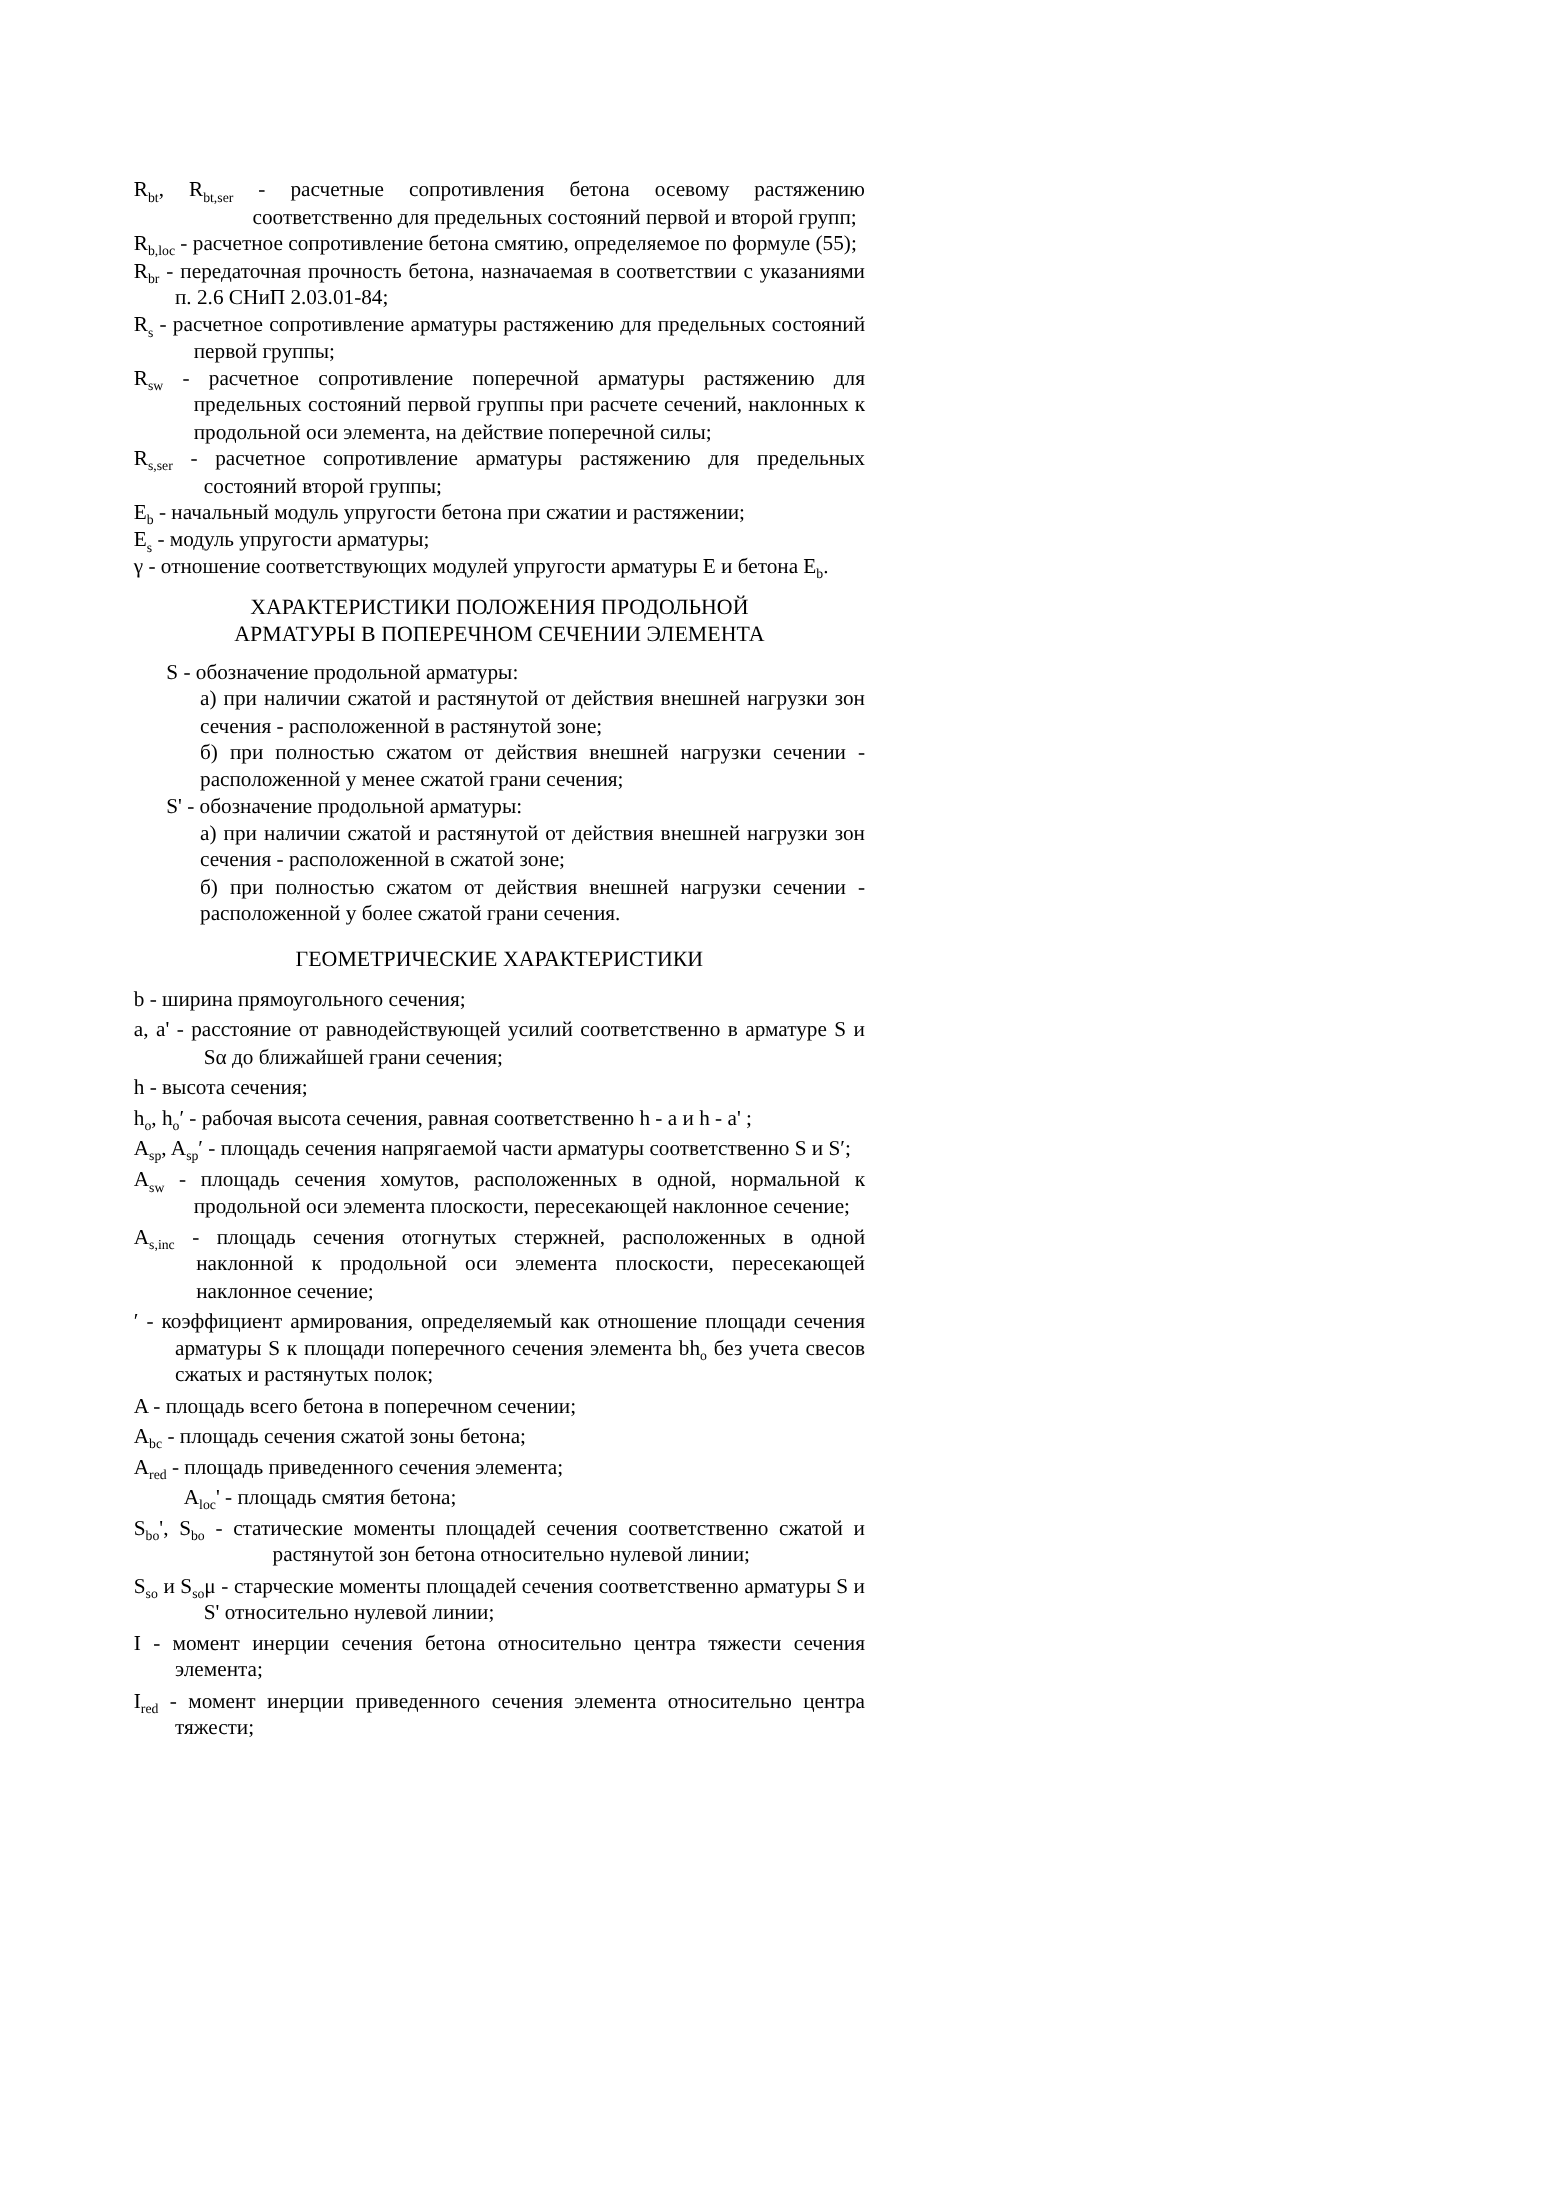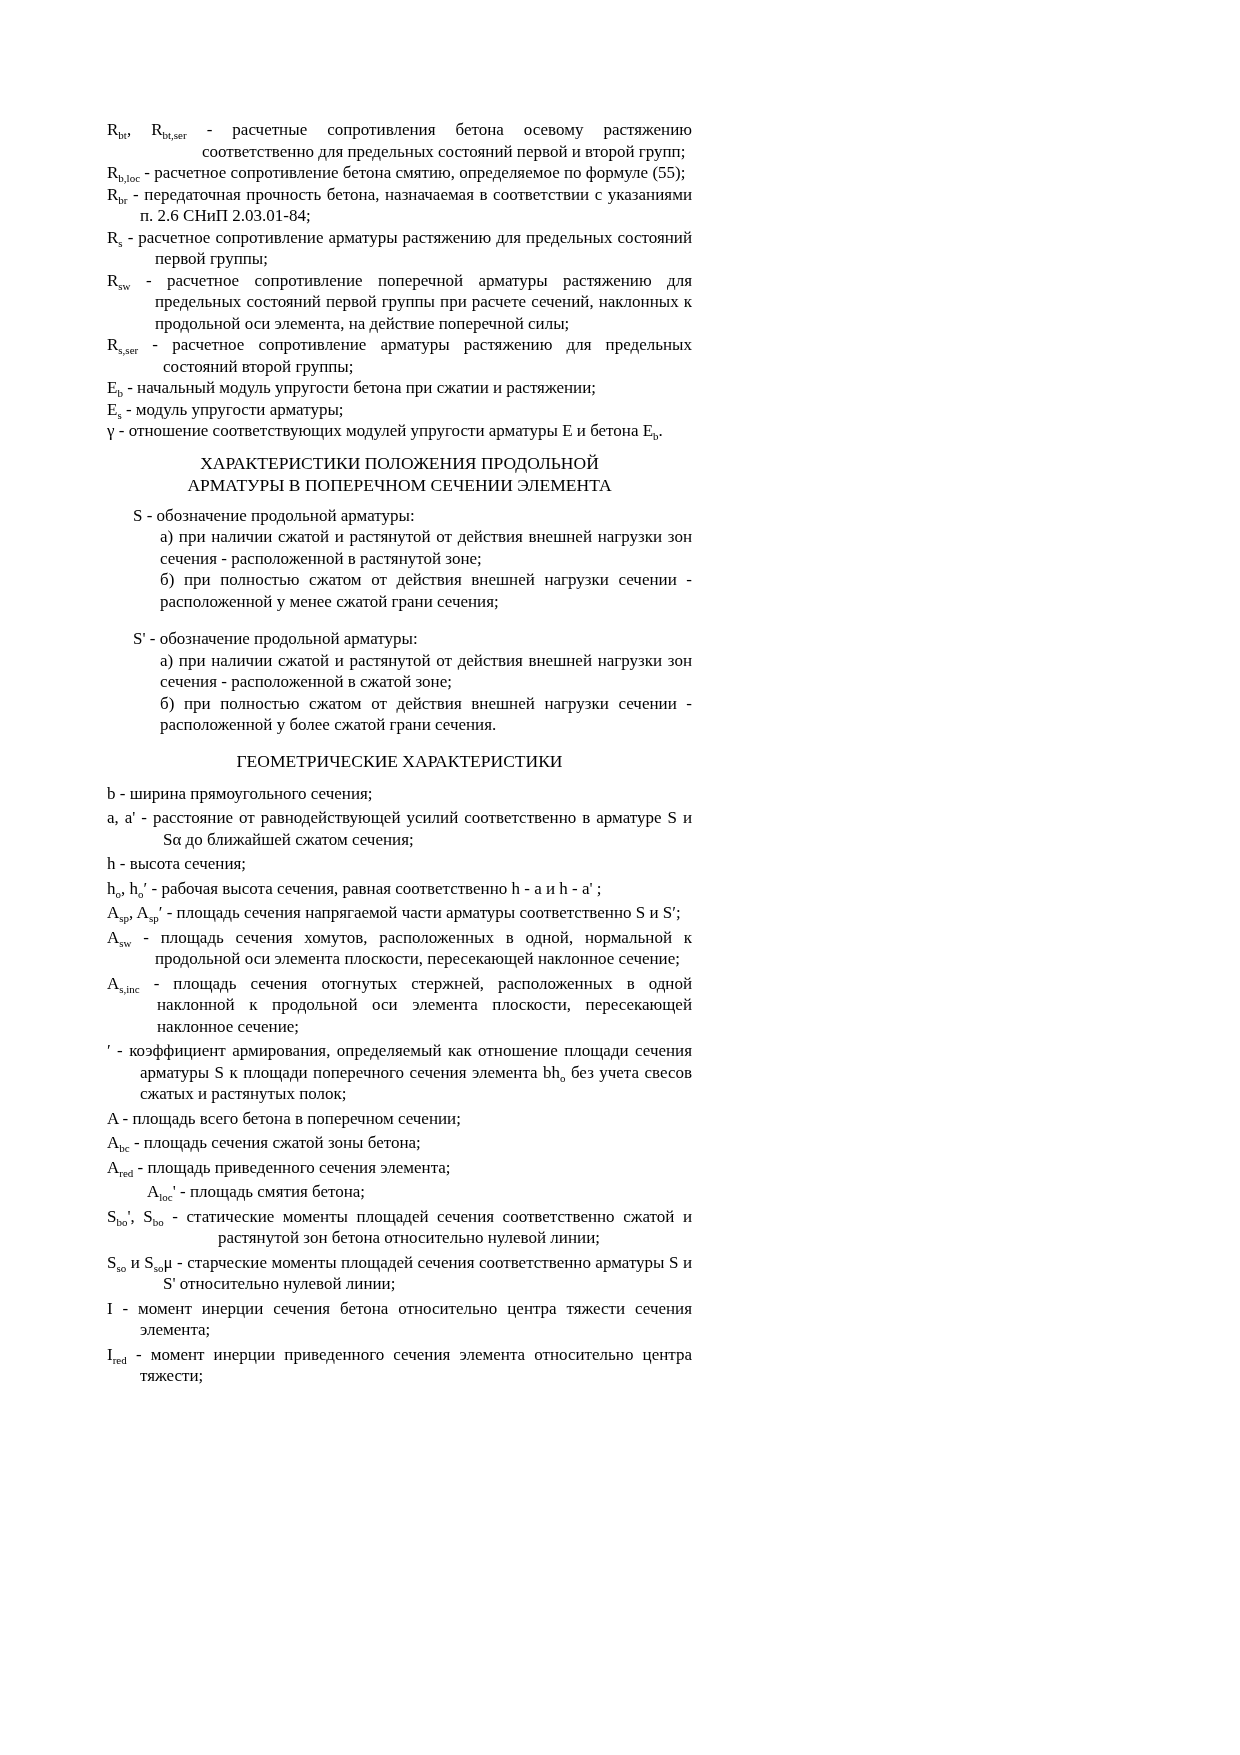--- a/index.html
+++ b/index.html
@@ -13,21 +13,21 @@
   .page {
     position: relative;
     width: 1240px;
     height: 1755px;
     background: #ffffff;
     overflow: hidden;
   }
   .content {
     position: absolute;
     left: 107px;
-    top: 119px;
+    top: 141px;
     width: 585px;
   }
   .item {
     margin: 0;
     font-size: 17px;
     line-height: 21.5px;
     text-align: justify;
   }
   .item sub {
     font-size: 11px;
@@ -64,32 +64,32 @@
 
     <h2 class="heading">
       <span class="hline">ХАРАКТЕРИСТИКИ ПОЛОЖЕНИЯ ПРОДОЛЬНОЙ</span>
       <span class="hline">АРМАТУРЫ В ПОПЕРЕЧНОМ СЕЧЕНИИ ЭЛЕМЕНТА</span>
     </h2>
 
     <section class="list slist">
         <p class="item" style="padding-left: 26px;">S - обозначение продольной арматуры:</p>
         <p class="item" style="padding-left: 53px;">а)  при  наличии  сжатой  и  растянутой  от  действия  внешней нагрузки зон сечения - расположенной в растянутой зоне;</p>
         <p class="item" style="padding-left: 53px;">б) при полностью сжатом от действия внешней нагрузки сечении - расположенной у менее сжатой грани сечения;</p>
-        <p class="item" style="padding-left: 26px; margin-top: 16px;">S' - обозначение продольной арматуры:</p>
+        <p class="item" style="padding-left: 26px;">S' - обозначение продольной арматуры:</p>
         <p class="item" style="padding-left: 53px;">а)  при  наличии  сжатой  и  растянутой  от  действия  внешней нагрузки зон сечения - расположенной в сжатой зоне;</p>
         <p class="item" style="padding-left: 53px;">б) при полностью сжатом от действия внешней нагрузки сечении - расположенной у более сжатой грани сечения.</p>
       </section>
 
     <h2 class="heading geo">
       <span class="hline">ГЕОМЕТРИЧЕСКИЕ ХАРАКТЕРИСТИКИ</span>
     </h2>
 
     <section class="list glist">
         <p class="item" style="padding-left: 0px; text-indent: 0px;">b - ширина прямоугольного сечения;</p>
-        <p class="item" style="padding-left: 56px; text-indent: -56px;">a,  a'  -  расстояние  от  равнодействующей  усилий  соответственно  в арматуре S и Sα до ближайшей сжатом сечения;</p>
+        <p class="item" style="padding-left: 56px; text-indent: -56px;">a,  a'  -  расстояние  от  равнодействующей  усилий  соответственно  в арматуре S и Sα до ближайшей грани сечения;</p>
         <p class="item" style="padding-left: 0px; text-indent: 0px;">h - высота сечения;</p>
         <p class="item" style="padding-left: 0px; text-indent: 0px;">h<sub>o</sub>, h<sub>o</sub>′ - рабочая высота сечения, равная соответственно h - a и h - a' ;</p>
         <p class="item" style="padding-left: 83px; text-indent: -83px;">A<sub>sp</sub>, A<sub>sp</sub>′ - площадь сечения напрягаемой части арматуры соответственно S и S′;</p>
         <p class="item" style="padding-left: 48px; text-indent: -48px;">A<sub>sw</sub> - площадь сечения хомутов, расположенных в одной, нормальной к продольной  оси  элемента  плоскости,  пересекающей  наклонное сечение;</p>
         <p class="item" style="padding-left: 50px; text-indent: -50px;">A<sub>s,inc</sub> - площадь сечения отогнутых стержней, расположенных в одной наклонной к продольной оси элемента плоскости, пересекающей наклонное сечение;</p>
         <p class="item" style="padding-left: 33px; text-indent: -33px;">′ - коэффициент армирования, определяемый как отношение площади сечения арматуры S к площади поперечного сечения элемента bh<sub>o</sub> без учета свесов сжатых и растянутых полок;</p>
         <p class="item" style="padding-left: 0px; text-indent: 0px;">A - площадь всего бетона в поперечном сечении;</p>
         <p class="item" style="padding-left: 0px; text-indent: 0px;">A<sub>bc</sub> - площадь сечения сжатой зоны бетона;</p>
         <p class="item" style="padding-left: 0px; text-indent: 0px;">A<sub>red</sub> - площадь приведенного сечения элемента;</p>
         <p class="item" style="padding-left: 0px; text-indent: 0px; margin-left: 40px;">A<sub>loc</sub>' - площадь смятия бетона;</p>

